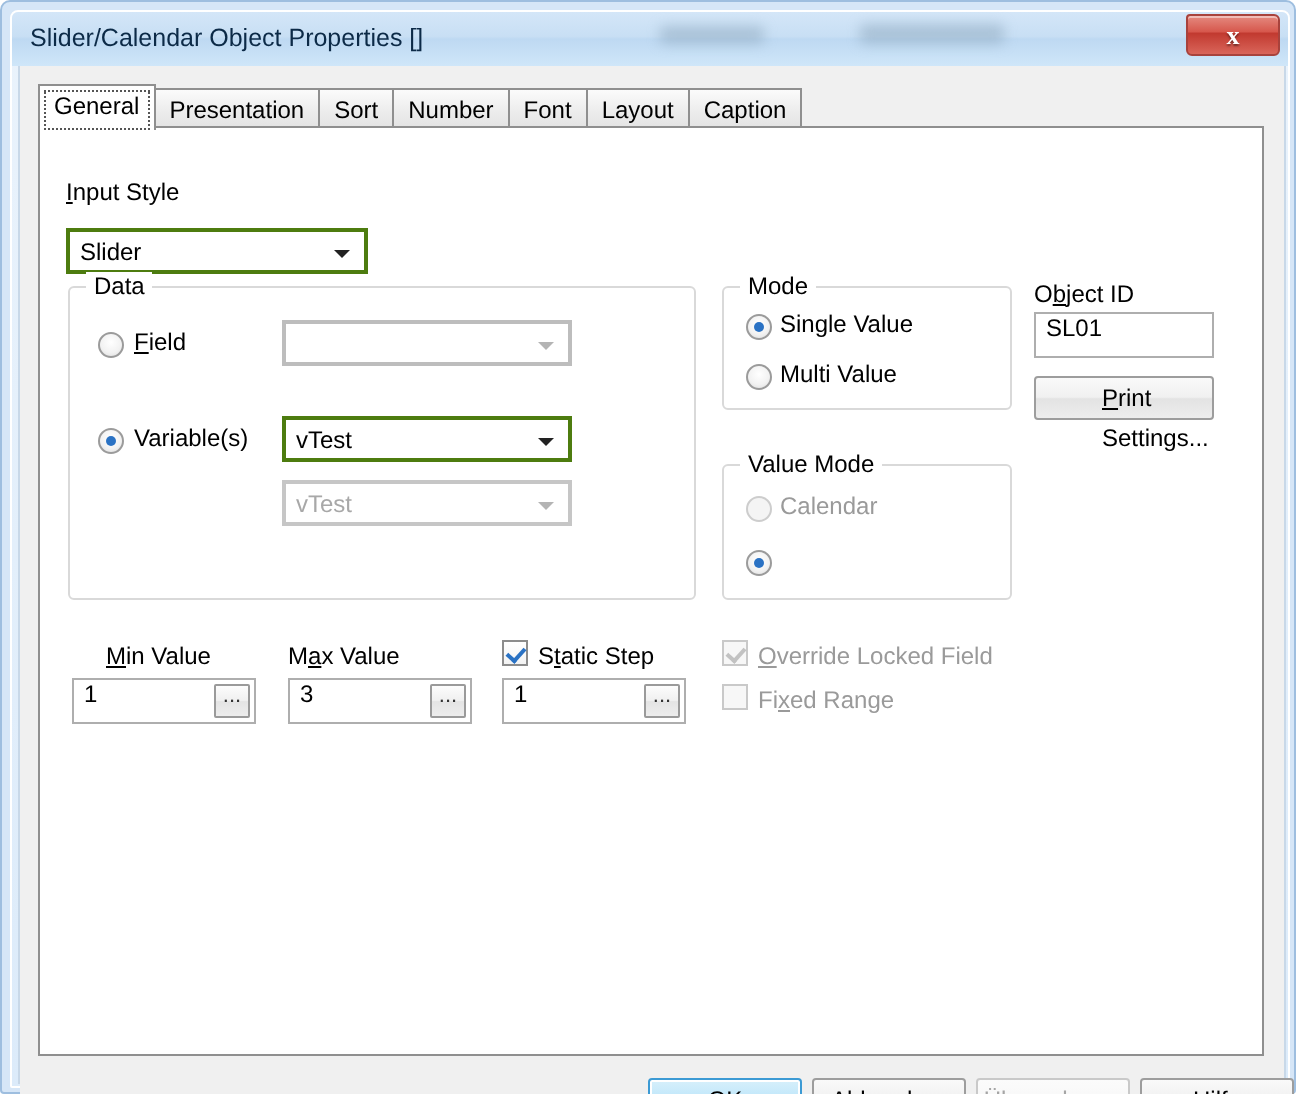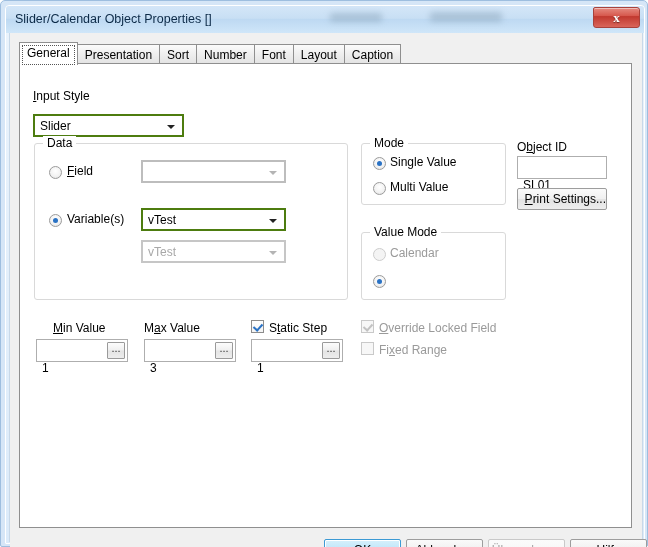--- a/index.html
+++ b/index.html
@@ -184,21 +184,21 @@
 
   .txtbox {
     position: absolute;
     box-sizing: border-box;
     height: 23px;
     background: #ffffff;
     border: 1px solid #aeaeae;
   }
   .txtbox .val {
     position: absolute;
-    left: 5px; top: 21px;
+    left: 5px; top: 0;
     font-size: 12px;
     color: #000;
     white-space: nowrap;
   }
 
   .ellipsis-btn {
     position: absolute;
     right: 2px; top: 2px;
     width: 18px; height: 17px;
     box-sizing: border-box;
@@ -309,26 +309,27 @@
     position: absolute;
     left: 0; top: 497px;
     width: 632px; height: 47px;
     background: #f0f0f0;
   }
   .print-btn {
     position: absolute;
     box-sizing: border-box;
     height: 22px;
     line-height: 20px;
-    text-align: right;
+    text-align: left;
     font-size: 12px;
     background: linear-gradient(to bottom, #fafafa 0%, #f0f0f0 48%, #e3e3e3 52%, #ededed 100%);
     border: 1px solid #9d9d9d;
     border-radius: 2px;
     cursor: pointer;
+    padding-left: 33px;
   }
 </style>
 </head>
 <body>
 
 <div class="window">
   <div class="window-inner">
 
     <div class="titlebar">
       <div class="title-text">Slider/Calendar Object Properties []</div>

